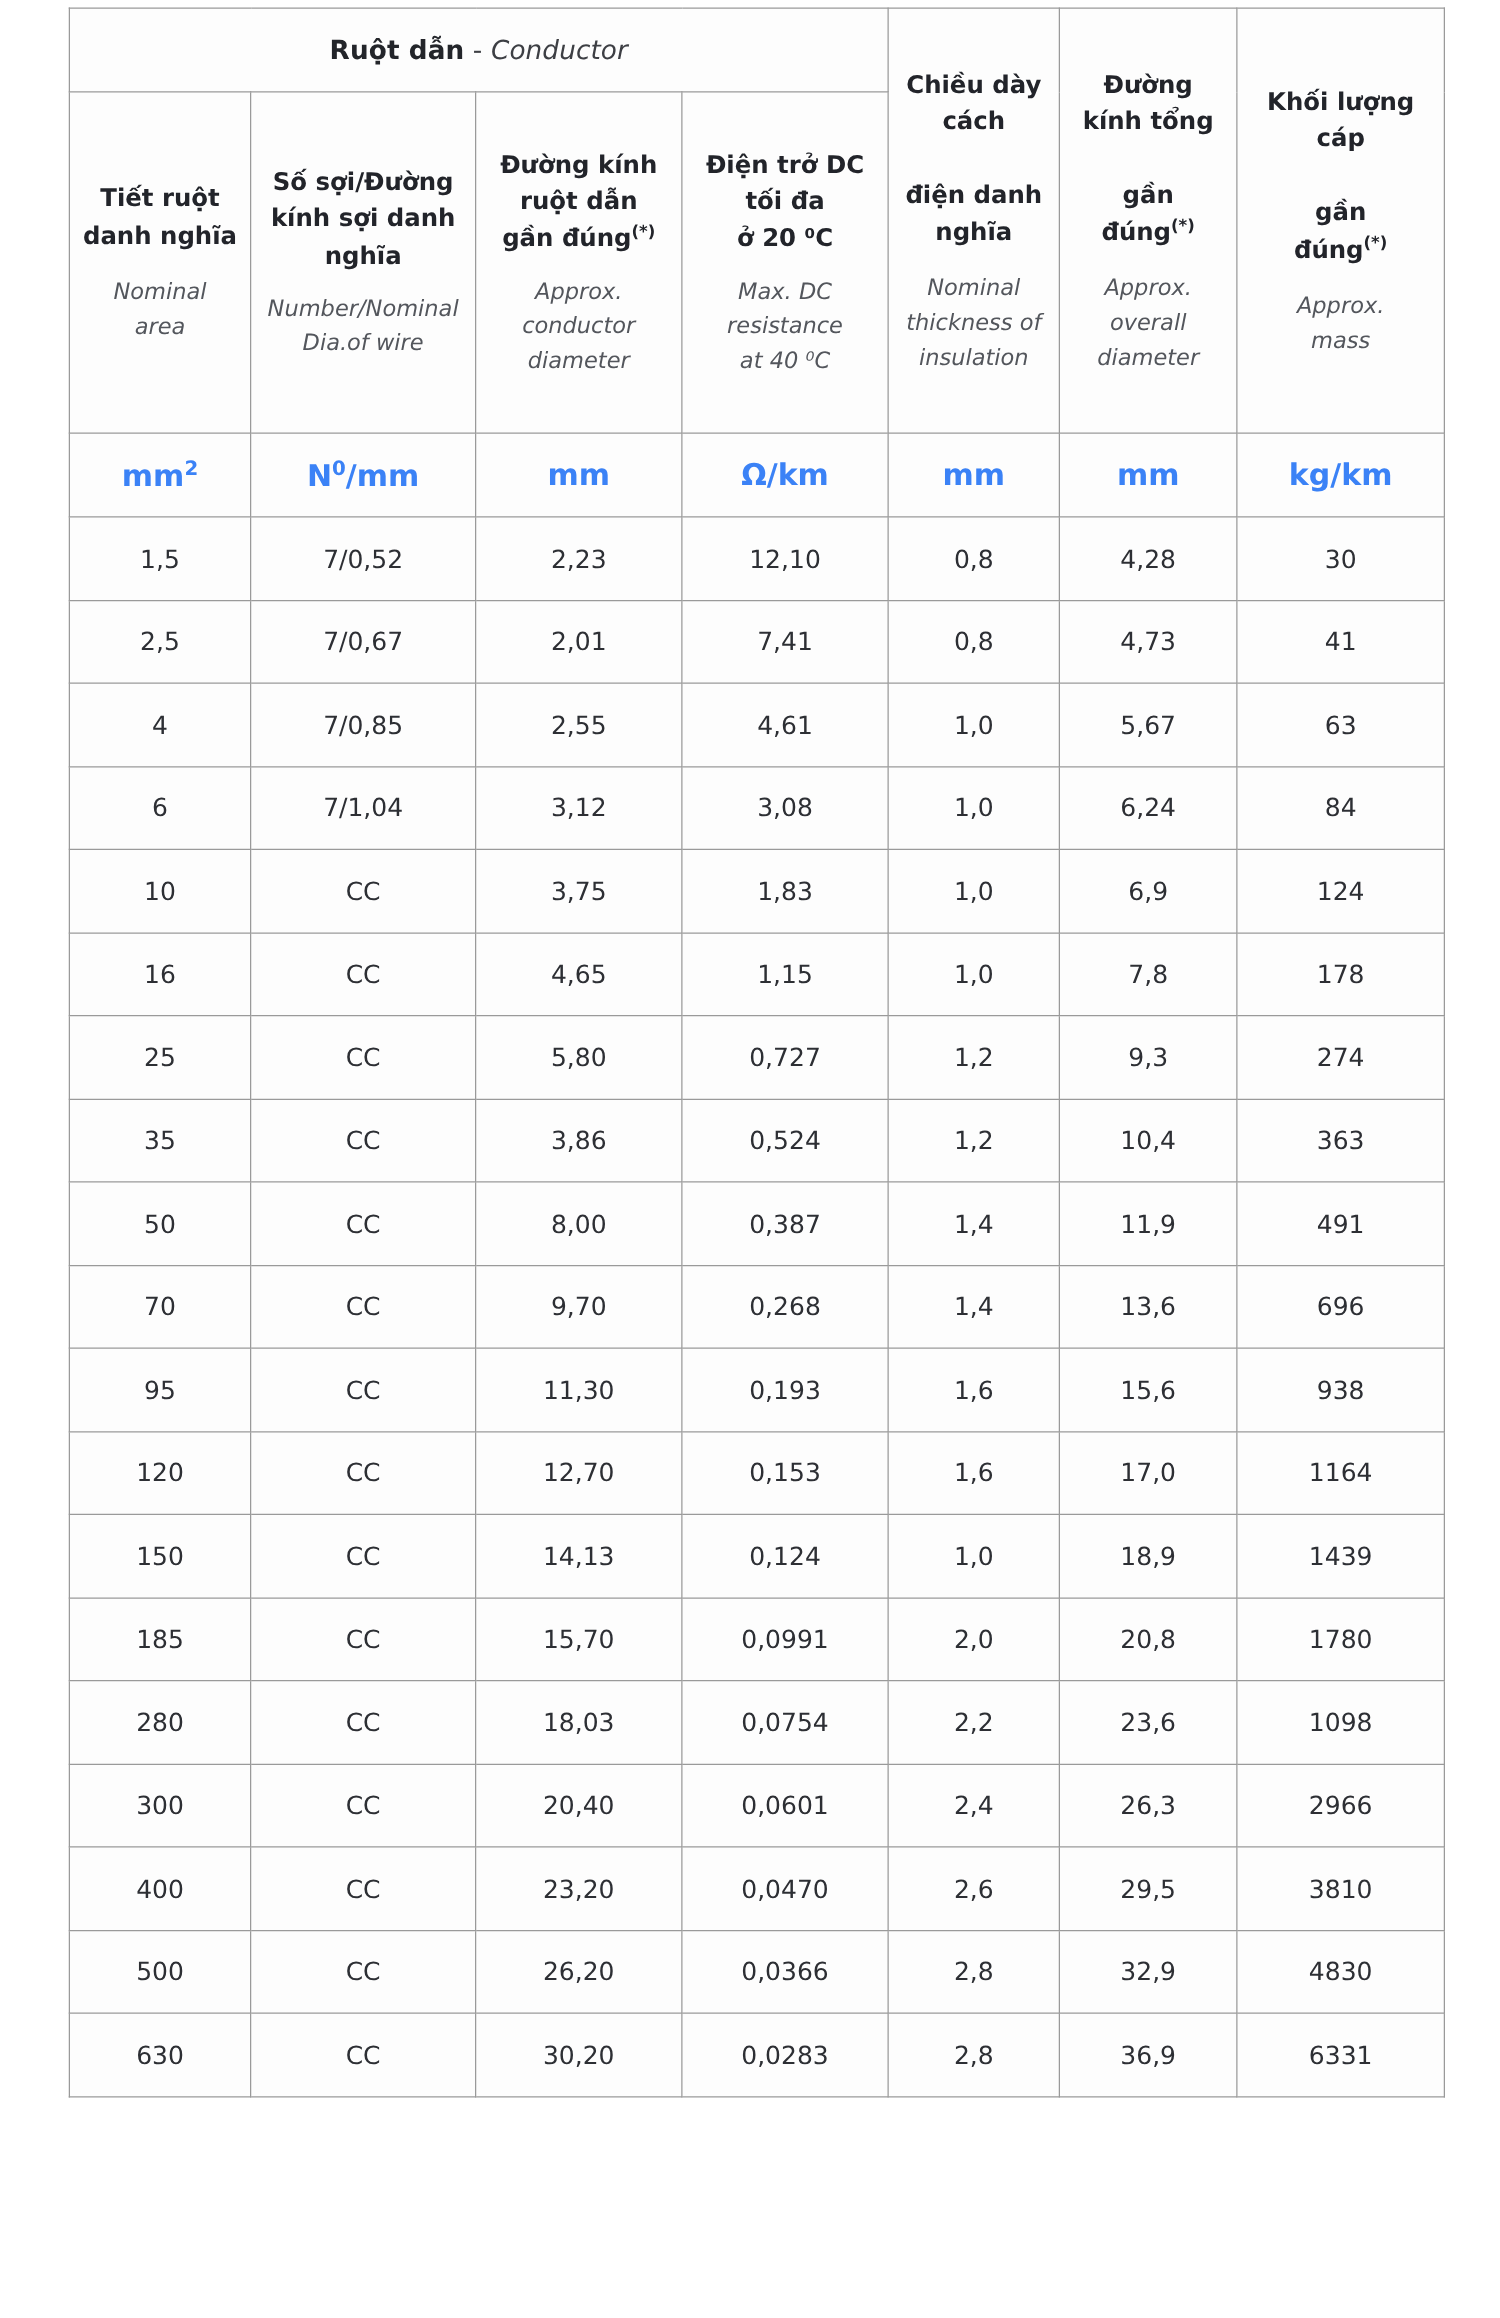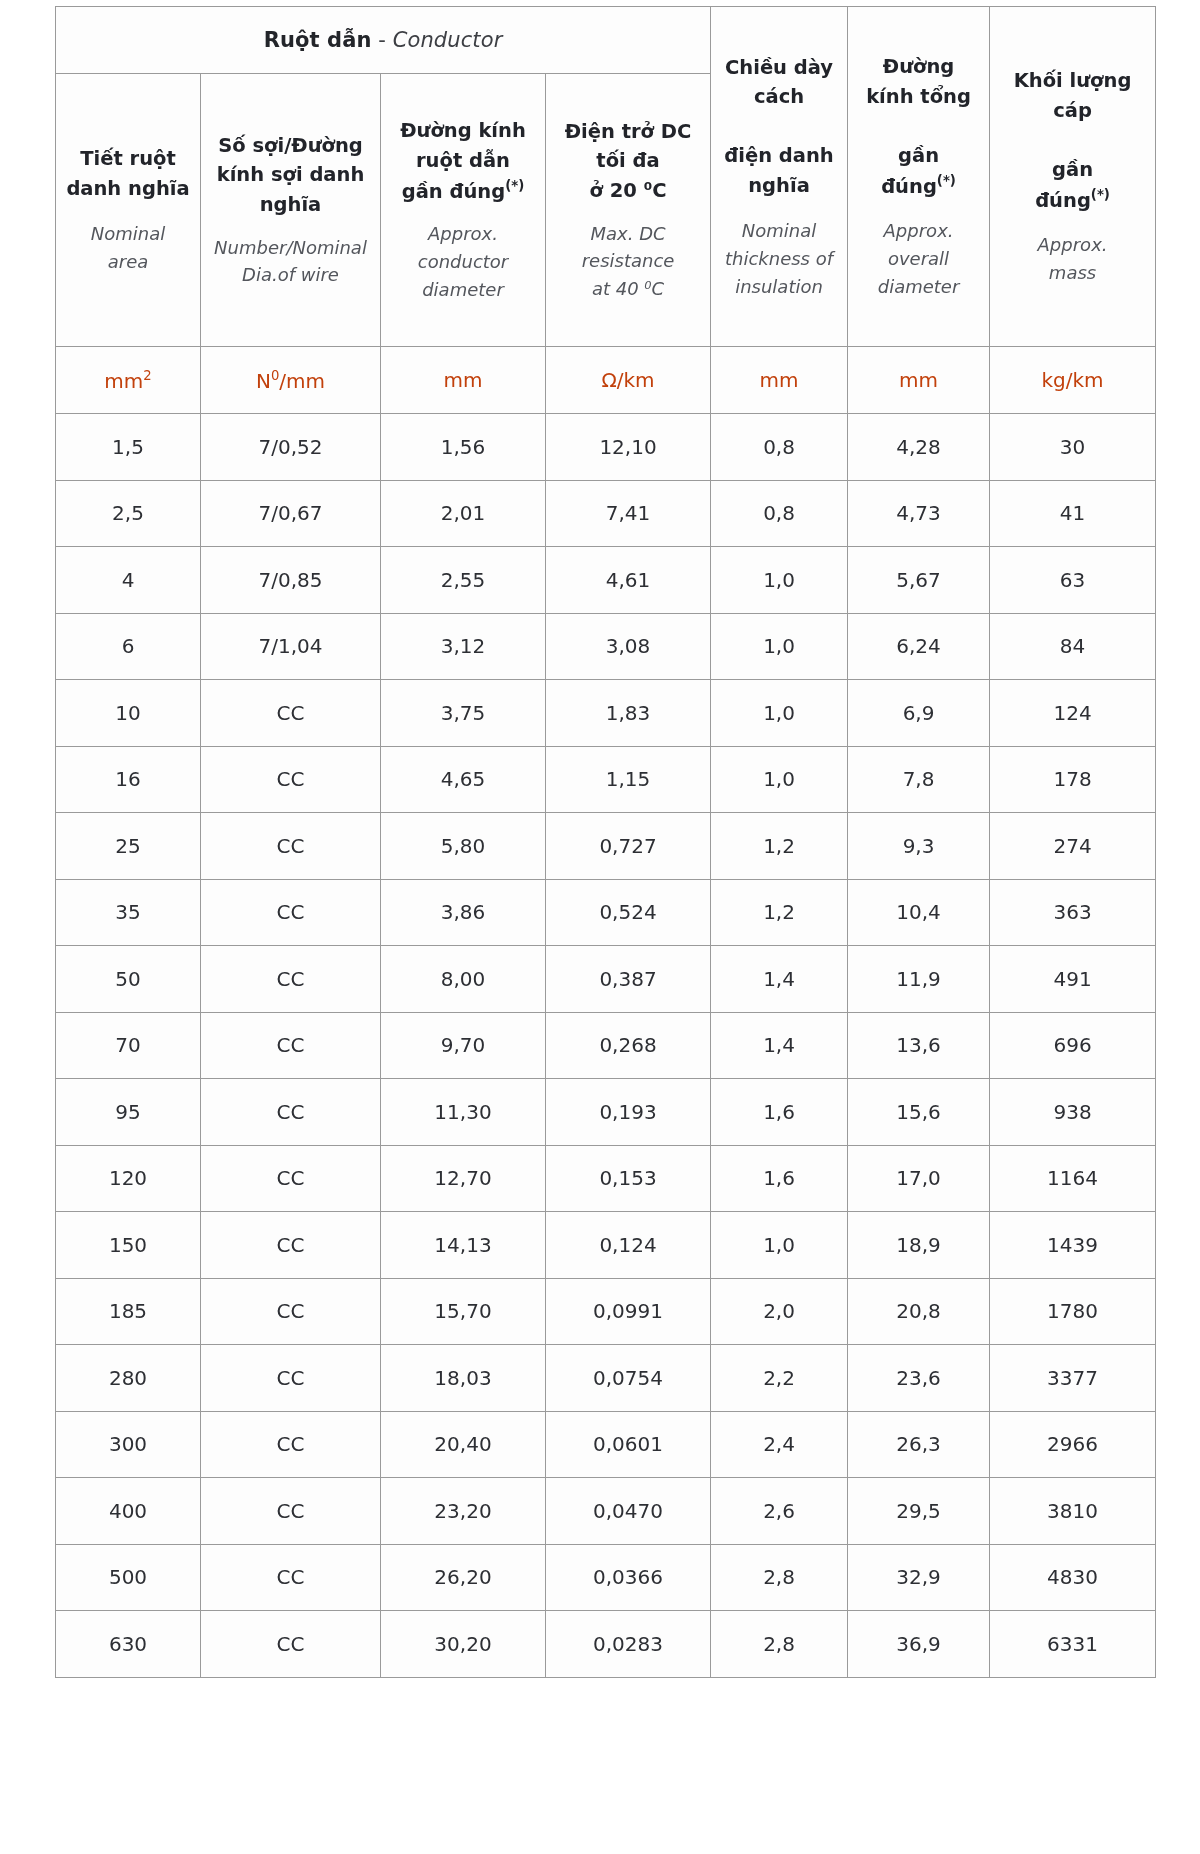--- a/index.html
+++ b/index.html
@@ -95,23 +95,23 @@
   sup.star {
     font-size: 0.68em;
     font-weight: bold;
     vertical-align: super;
     letter-spacing: 0;
   }
 
   
   .unit-row td {
     height: 62px;
-    font-size: 20px;
-    font-weight: normal;
-    color: #c2410c;
+    font-size: 24px;
+    font-weight: bold;
+    color: #3b82f6;
   }
   .unit-row td sup {
     font-size: 0.66em;
     vertical-align: super;
   }
 
   
   .data-row td {
     height: 61.5px;
     font-size: 20px;
@@ -236,21 +236,21 @@
         <td>mm</td>
         <td>mm</td>
         <td>kg/km</td>
       </tr>
     </thead>
 
     <tbody id="table-body">
         <tr class="data-row">
           <td>1,5</td>
           <td>7/0,52</td>
-          <td>1,56</td>
+          <td>2,23</td>
           <td>12,10</td>
           <td>0,8</td>
           <td>4,28</td>
           <td>30</td>
         </tr>
         <tr class="data-row">
           <td>2,5</td>
           <td>7/0,67</td>
           <td>2,01</td>
           <td>7,41</td>
@@ -366,21 +366,21 @@
           <td>20,8</td>
           <td>1780</td>
         </tr>
         <tr class="data-row">
           <td>280</td>
           <td>CC</td>
           <td>18,03</td>
           <td>0,0754</td>
           <td>2,2</td>
           <td>23,6</td>
-          <td>3377</td>
+          <td>1098</td>
         </tr>
         <tr class="data-row">
           <td>300</td>
           <td>CC</td>
           <td>20,40</td>
           <td>0,0601</td>
           <td>2,4</td>
           <td>26,3</td>
           <td>2966</td>
         </tr>

